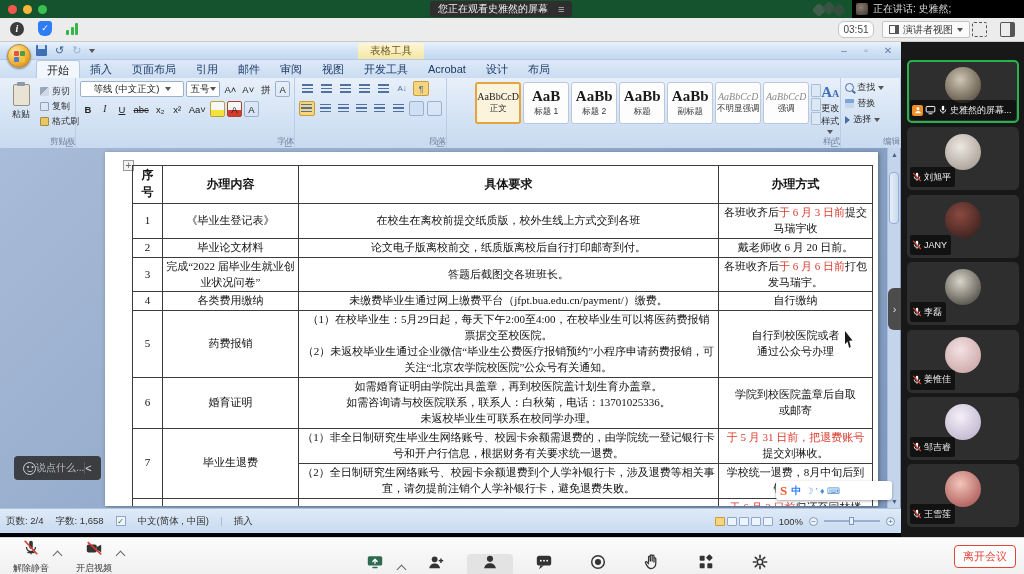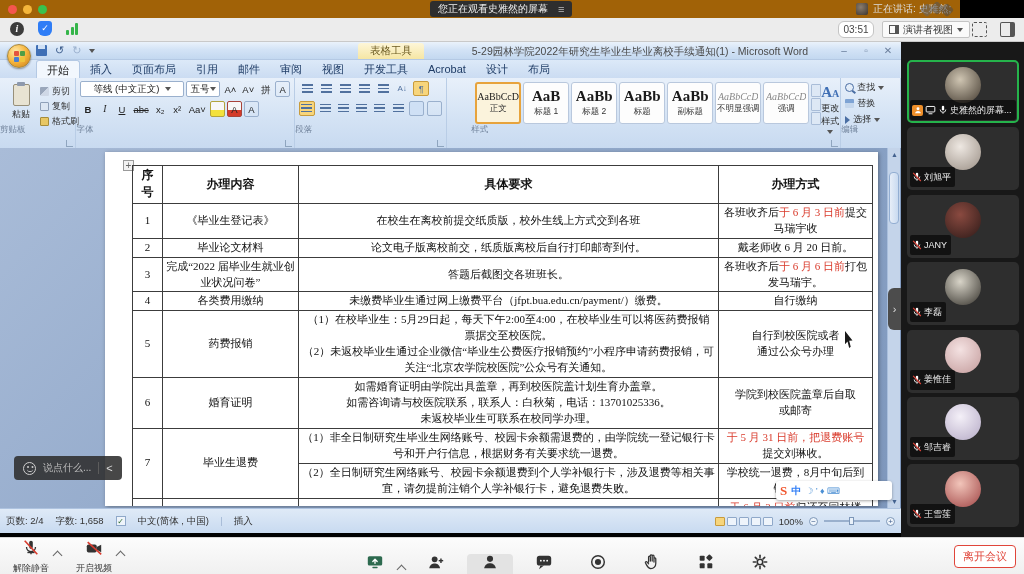--- a/index.html
+++ b/index.html
@@ -1,20 +1,20 @@
 <!DOCTYPE html>
 <html><head>
 <meta charset="utf-8">
 <style>
   * { margin:0; padding:0; box-sizing:border-box; }
   body { background:#222; font-family:"Liberation Sans", sans-serif; }
   .screen { position:relative; width:1024px; height:574px; background:#000; overflow:hidden; }
 
   
-  .topbar { position:absolute; left:0; top:0; width:960px; height:18px; background:#a16207; }
+  .topbar { position:absolute; left:0; top:0; width:852px; height:18px; background:#14532d; }
   .lights { position:absolute; left:8px; top:5px; display:flex; gap:6px; }
   .lights span { width:9px; height:9px; border-radius:50%; display:block; }
   .light-red{background:#f4564e;} .light-yellow{background:#f5b63b;} .light-green{background:#39c24e;}
   .banner-pill { position:absolute; left:430px; top:1px; height:16px; background:#2e2e2e; border-radius:3px;
     display:flex; align-items:center; padding:0 8px; gap:10px; }
   .banner-pill .txt { color:#eee; font-size:10px; white-space:nowrap; }
   .menu-glyph { color:#bbb; font-size:11px; line-height:10px; }
   .speaking { position:absolute; left:856px; top:0; height:18px; display:flex; align-items:center; gap:5px; }
   .spk-ava { width:12px; height:12px; border-radius:2px; background:radial-gradient(circle at 40% 35%, #8b7d6e, #3c352e); }
   .speaking .txt { color:#ddd; font-size:10px; white-space:nowrap; }
@@ -59,21 +59,21 @@
   .winbtns { position:absolute; right:6px; top:3px; display:flex; gap:8px; color:#6b7f9c; font-size:10px; }
   .winbtns span { width:14px; text-align:center; }
 
   .tabrow { position:absolute; left:0; top:18px; width:100%; height:18px; background:linear-gradient(#dce9f8,#cbdcf2); }
   .wtabs { display:flex; padding-left:36px; height:100%; }
   .wtab { font-size:11px; color:#1f3c66; padding:2px 10px; line-height:14px; white-space:nowrap; }
   .wtab.active { background:#f2f7fd; border:1px solid #b4c9e4; border-bottom:none; border-radius:3px 3px 0 0; color:#1a1a1a; }
 
   .ribbon { position:absolute; left:0; top:36px; width:100%; height:70px; background:linear-gradient(#e8f0fa,#d3e2f4 60%,#c8daf0); display:flex; }
   .rgroup { position:relative; height:100%; border-right:1px solid #b9cde6; padding:3px 4px 12px; }
-  .glabel { position:absolute; bottom:12px; left:0; width:100%; text-align:left; font-size:8.5px; color:#72849c; }
+  .glabel { position:absolute; bottom:0; left:0; width:100%; text-align:right; font-size:8.5px; color:#72849c; }
   .dlg { position:absolute; right:2px; bottom:1px; width:7px; height:7px; border-left:1px solid #8fa5bf; border-bottom:1px solid #8fa5bf; }
   .g-clip { width:86px; }
   .paste-big { position:absolute; left:6px; top:6px; width:30px; height:48px; text-align:center; font-size:9px; color:#2a2a2a; }
   .clipboard-ic { width:17px; height:22px; margin:0 auto 2px; background:#e8e3d2; border:1px solid #98907a; border-radius:2px; position:relative; }
   .clipboard-ic::after{content:"";position:absolute;left:3.5px;top:-3px;width:8px;height:4px;background:#8d99ad;border-radius:1px;}
   .clip-small { position:absolute; left:40px; font-size:9px; color:#333; white-space:nowrap; display:flex; align-items:center; gap:3px; }
   .mini-ic { width:9px; height:9px; display:inline-block; border-radius:1px; }
   .ic-cut{background:linear-gradient(135deg,#9aa7bb 45%,#cfd8e6 45%);}
   .ic-copy{background:#dce6f2;border:1px solid #8fa0b8;}
   .ic-painter{background:#e8c764;border:1px solid #a68c3a;}
@@ -161,21 +161,21 @@
   .tile { position:absolute; left:6px; width:112px; height:63px; background:#2e2e2e; border-radius:5px; overflow:hidden; }
   .tile.active { outline:2px solid #25b34b; outline-offset:-2px; }
   .tile .avatar { position:absolute; left:50%; top:7px; transform:translateX(-50%); width:36px; height:36px; border-radius:50%; }
   .nameplate { position:absolute; left:3px; bottom:3px; max-width:106px; background:rgba(0,0,0,.6); border-radius:2px;
     display:flex; align-items:center; gap:2px; padding:1px 4px 1px 2px; }
   .nameplate .pname { color:#eee; font-size:9px; white-space:nowrap; overflow:hidden; text-overflow:ellipsis; }
   .badge-share { width:11px; height:11px; border-radius:2px; background:#ef8f2a; display:flex; align-items:center; justify-content:center; }
 
   
   .chatpill { position:absolute; left:14px; top:456px; height:24px; background:rgba(45,45,45,.88); border-radius:4px;
-    display:flex; align-items:center; gap:7px; padding:0 9px; }
+    display:flex; align-items:center; padding:0 9px; }
   .smiley { width:13px; height:13px; border:1.3px solid #cfcfcf; border-radius:50%; position:relative; }
   .smiley::before{content:"";position:absolute;left:2.5px;top:3px;width:2px;height:2px;background:#cfcfcf;border-radius:50%;box-shadow:4.5px 0 0 #cfcfcf;}
   .smiley::after{content:"";position:absolute;left:2.5px;bottom:2px;width:6px;height:2.5px;border-bottom:1.3px solid #cfcfcf;border-radius:0 0 5px 5px;}
   .chatpill .ph { color:#bdbdbd; font-size:10px; white-space:nowrap; }
   .chatpill .vd { width:1px; height:12px; background:#5c5c5c; }
   .chatpill .col { color:#ddd; font-size:11px; }
   .imebar { position:absolute; left:776px; top:481px; width:116px; height:19px; background:#fff; border-radius:3px; box-shadow:0 1px 3px rgba(0,0,0,.35);
     display:flex; align-items:center; gap:4px; padding:0 4px; }
   .sogou-s { color:#f0542c; font-weight:bold; font-size:13px; font-family:"Liberation Serif",serif; }
   .ime-zh { color:#2f7df6; font-size:10px; font-weight:bold; }
@@ -241,21 +241,20 @@
             <i></i>
           </span>
         </div>
       <div class="qat">
         <span class="save-ic"></span>
         <span>↺</span>
         <span style="color:#9ab0cd;">↻</span>
         <span class="caret-down"></span>
       </div>
       <span class="ctx-tab">表格工具</span>
-      <span class="wtitle">5-29园林学院2022年研究生毕业生毕业离校手续通知(1) - Microsoft Word</span>
       <div class="winbtns">
         <span>–</span>
         <span>▫</span>
         <span>✕</span>
       </div>
     </div>
 
     <div class="tabrow">
       <div class="wtabs" id="word-tabs">
           <div class="wtab active">开始</div>

